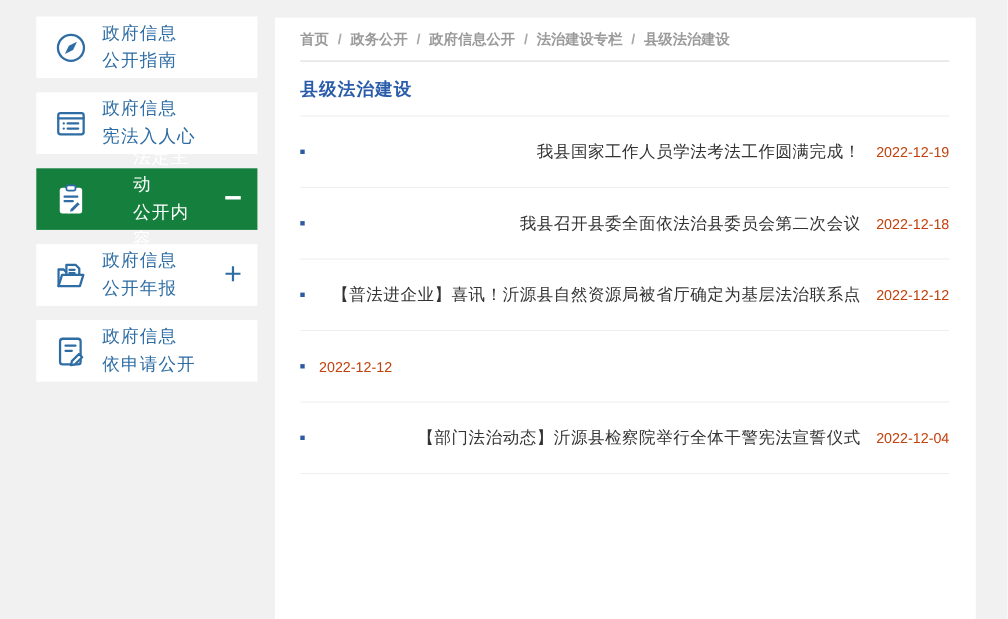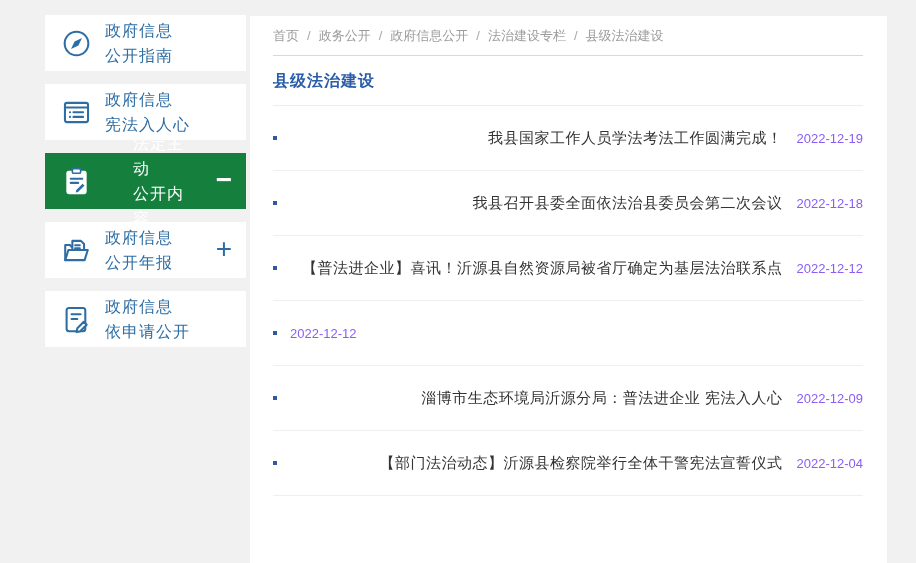--- a/index.html
+++ b/index.html
@@ -4,21 +4,21 @@
 <style>
   html,body{margin:0;padding:0;}
   body{
     width:916px;height:563px;overflow:hidden;
     background:#f1f1f1;
     font-family:"Liberation Sans","DejaVu Sans",sans-serif;
   }
   .page{position:relative;width:916px;height:563px;}
 
   
-  .sidebar{position:absolute;left:33px;top:15px;width:201px;margin-left:12px;}
+  .sidebar{position:absolute;left:33px;top:15px;width:201px;}
   .side-card{
     background:#fff;height:56px;margin-bottom:13px;
     display:flex;align-items:center;
     padding:0 14px 0 12px;box-sizing:border-box;
     color:#2e6da4;cursor:pointer;
   }
   .side-card.active{background:#15803d;color:#fff;gap:28px;}
   .side-icon{width:38px;height:38px;flex:0 0 38px;margin-right:10px;
     display:flex;align-items:center;justify-content:center;}
   .side-icon svg{width:33px;height:33px;display:block;}
@@ -30,36 +30,37 @@
   .content{
     position:absolute;left:250px;top:16px;width:637px;height:547px;
     background:#fff;box-sizing:border-box;
     padding:0 24px 0 23px;
   }
   .breadcrumb{
     height:39px;display:flex;align-items:center;
     font-size:13px;color:#9b9b9b;
     border-bottom:1px solid #d9d9d9;
     white-space:nowrap;
+    font-weight:bold;
   }
   .bc-sep{margin:0 8px;color:#a8a8a8;}
   .bc-item{cursor:pointer;}
   .section-title{
     margin:0;font-size:16px;font-weight:bold;color:#2a5caa;
     letter-spacing:1px;
     padding:15px 0 13px;border-bottom:1px solid #ededed;
   }
   .article-row{
     height:64px;display:flex;align-items:center;
     border-bottom:1px solid #efefef;
   }
   .bullet{width:4px;height:4px;background:#2e5aa0;flex:0 0 4px;margin-right:13px;}
   .article-title{flex:1;font-size:15px;color:#333;letter-spacing:0.5px;cursor:pointer;
     overflow:hidden;text-overflow:ellipsis;white-space:nowrap;padding-right:14px;text-align:right;}
-  .article-date{font-size:13px;color:#8b5cf6;flex:0 0 auto;}
+  .article-date{font-size:13px;color:#c2410c;flex:0 0 auto;}
 </style>
 </head>
 <body>
 
 <div class="page">
 
   <aside class="sidebar">
     <div class="side-card">
       <span class="side-icon">
           <svg viewBox="0 0 24 24" fill="none" stroke="currentColor" stroke-width="1.5">
@@ -167,25 +168,20 @@
       <span class="bullet"></span>
       <span class="article-title">【普法进企业】喜讯！沂源县自然资源局被省厅确定为基层法治联系点</span>
       <span class="article-date">2022-12-12</span>
     </div>
 
     <div class="article-row">
       <span class="bullet"></span>
       <span class="article-date">2022-12-12</span>
     </div>
 
-    <div class="article-row">
-      <span class="bullet"></span>
-      <span class="article-title">淄博市生态环境局沂源分局：普法进企业 宪法入人心</span>
-      <span class="article-date">2022-12-09</span>
-    </div>
 
     <div class="article-row">
       <span class="bullet"></span>
       <span class="article-title">【部门法治动态】沂源县检察院举行全体干警宪法宣誓仪式</span>
       <span class="article-date">2022-12-04</span>
     </div>
 
   </div>
   </main>
 

